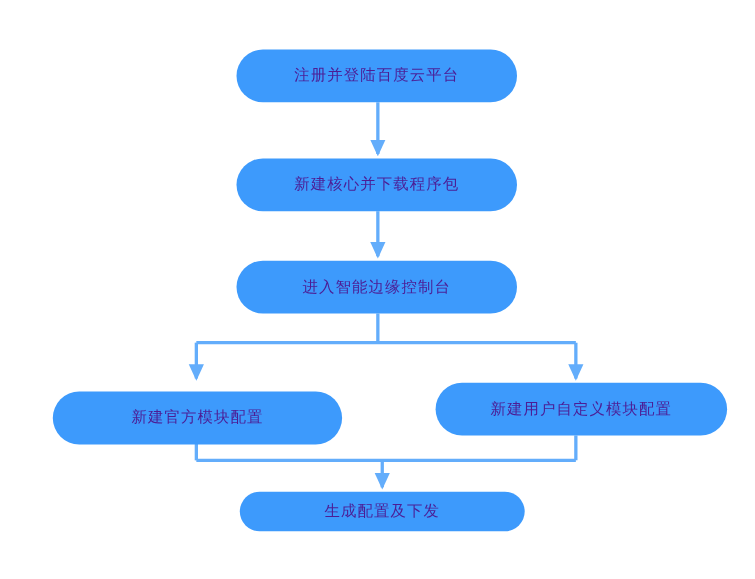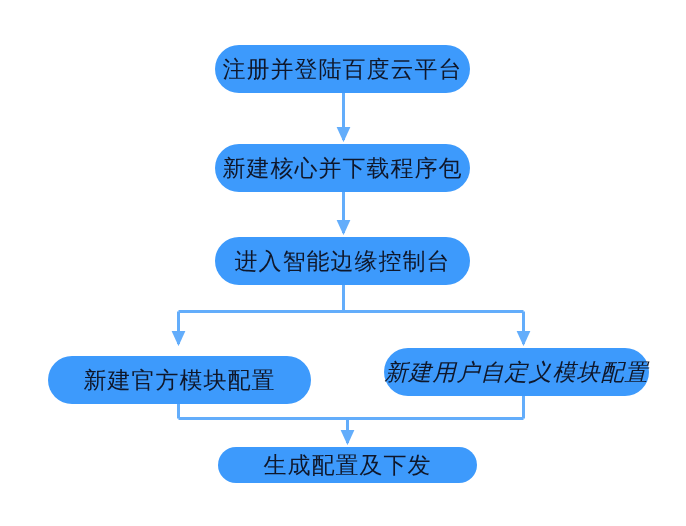--- a/index.html
+++ b/index.html
@@ -8,38 +8,38 @@
     background:#ffffff;
     font-family:"DejaVu Sans","Liberation Sans",sans-serif;
     overflow:hidden;
   }
   #flow{position:relative;width:686px;height:526px;}
 
   .node{
     position:absolute;
     box-sizing:border-box;
     background:#3d9afc;
-    color:#0f172a;
+    color:#4c1d95;
     border-radius:24px;
     display:flex;
     align-items:center;
     justify-content:center;
-    font-size:23px;
+    font-size:14px;
     letter-spacing:1px;
     line-height:1;
     white-space:nowrap;
     user-select:none;
   }
 
   
   #n1{left:215px;top:45px;width:255px;height:48px;}
   #n2{left:215px;top:144px;width:255px;height:48px;}
   #n3{left:215px;top:237px;width:255px;height:48px;}
   #n4{left:48px;top:356px;width:263px;height:48px;}
-  #n5{left:384px;top:348px;width:265px;height:48px;font-style:italic;}
+  #n5{left:396px;top:348px;width:265px;height:48px;}
   #n6{left:218px;top:447px;width:259px;height:36px;}
 
   
   #edges{position:absolute;left:0;top:0;width:686px;height:526px;pointer-events:none;}
 </style>
 </head>
 <body>
 
 <div id="flow">
 

